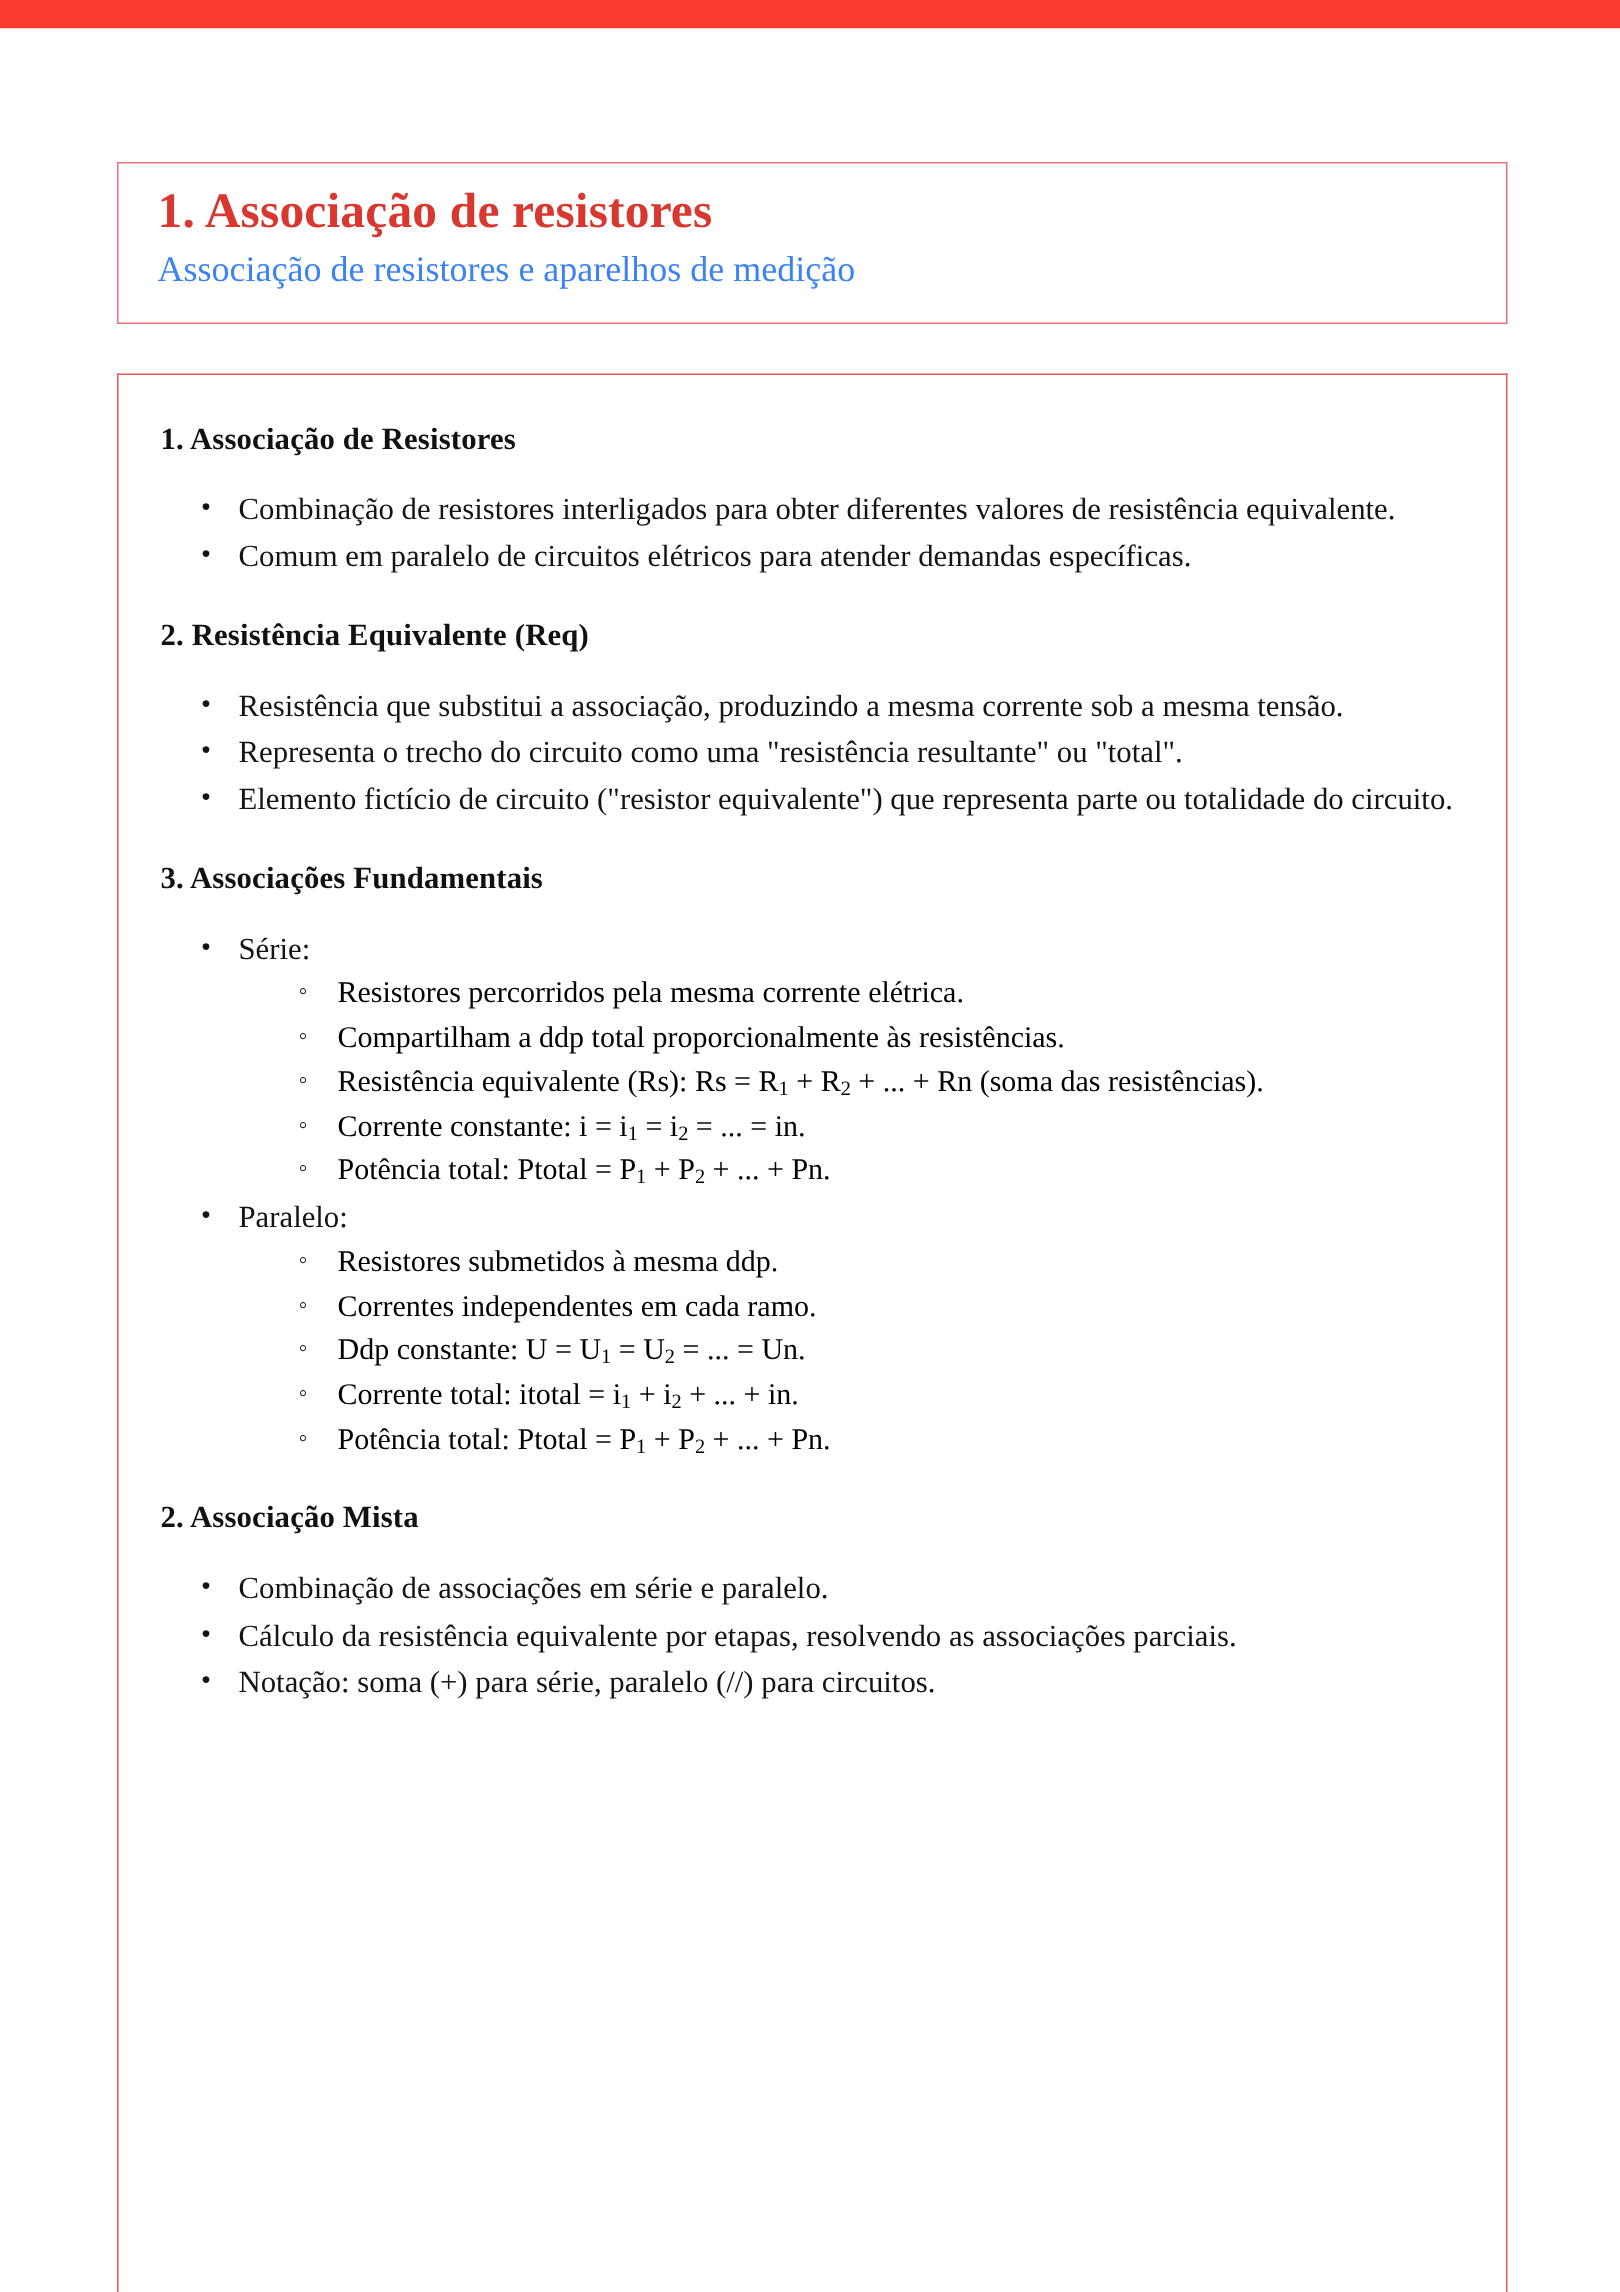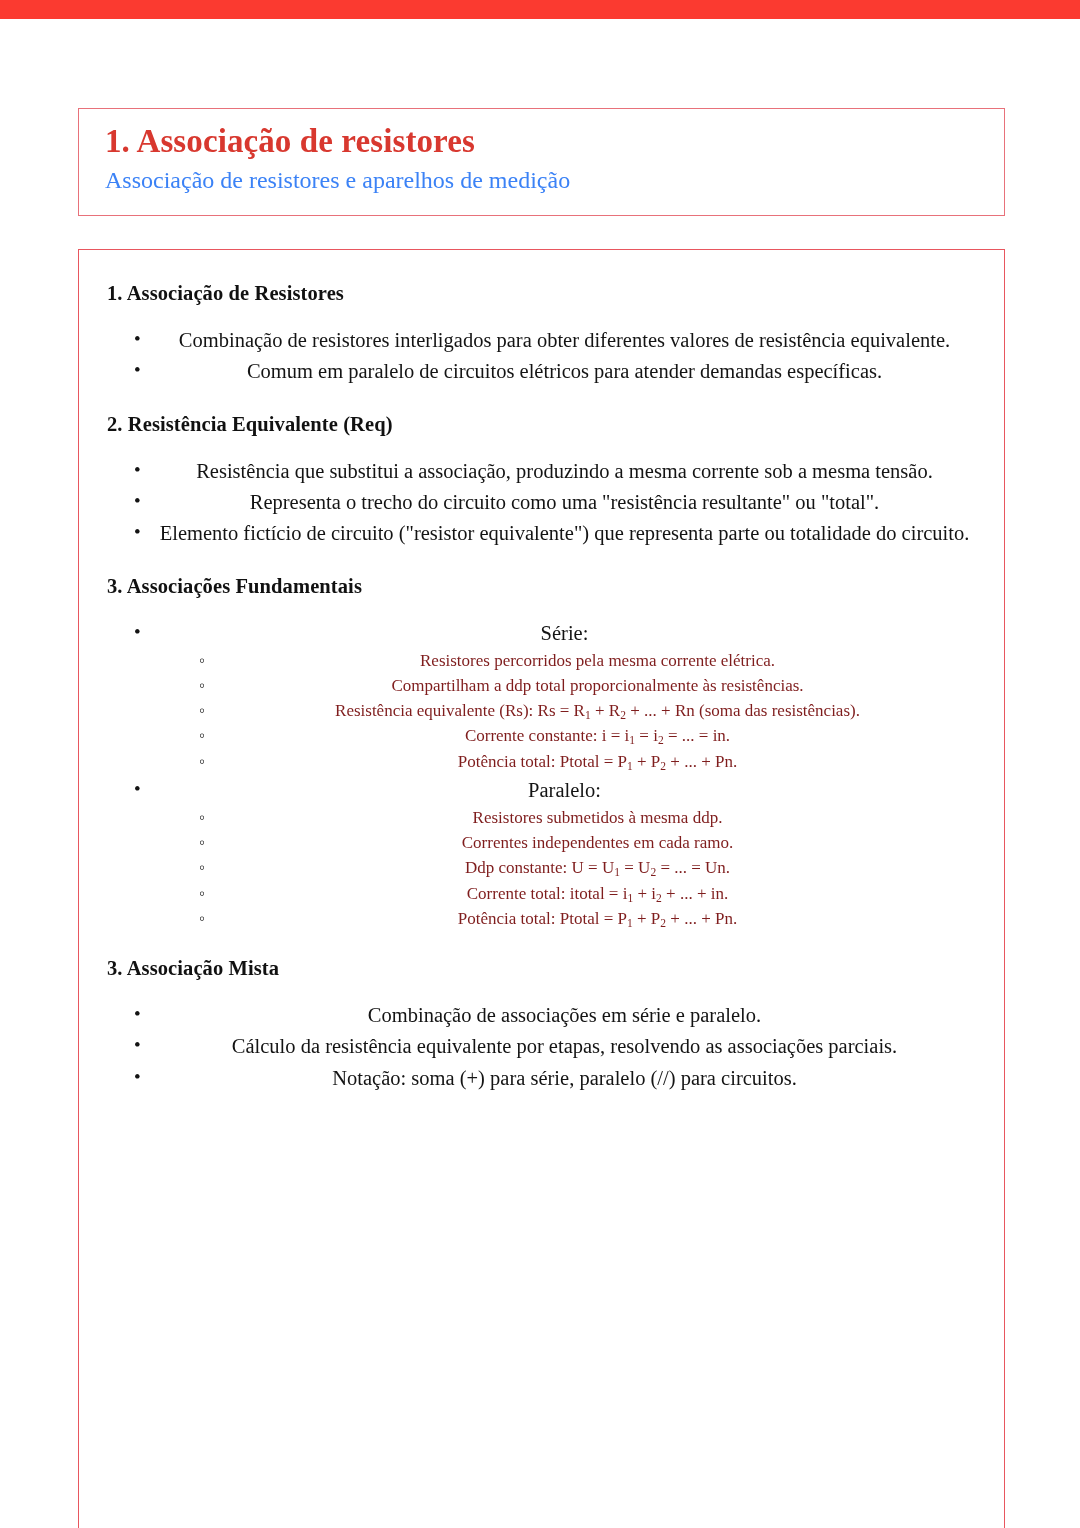--- a/index.html
+++ b/index.html
@@ -98,44 +98,43 @@
     margin: 0;
     padding: 0 0 0 22px;
   }
   ul.lvl1 > li {
     position: relative;
     padding-left: 30px;
     font-size: 20.5px;
     line-height: 1.48;
     margin: 0 0 1px 0;
     color: #141414;
-    text-align: center;
   }
   ul.lvl1 > li > .txt::before {
     content: "\2022";
     position: absolute;
     left: 5px;
     top: 0;
     font-size: 19px;
     line-height: 1.48;
     color: #141414;
   }
 
   ul.lvl2 {
     list-style: none;
     margin: 0;
     padding: 0 0 0 36px;
   }
   ul.lvl2 > li {
     position: relative;
     padding-left: 30px;
-    font-size: 17px;
+    font-size: 20px;
     line-height: 1.48;
     margin: 0;
-    color: #7f1d1d;
+    color: #000000;
     font-family: Liberation Serif, serif;
   }
   ul.lvl2 > li > .txt::before {
     content: "\25E6";
     position: absolute;
     left: 4px;
     top: 0;
     font-size: 17px;
     line-height: 1.5;
     color: #141414;
@@ -227,21 +226,21 @@
                   <span class="txt">Corrente total: itotal = i<sub>1</sub> + i<sub>2</sub> + ... + in.</span>
                 </li>
                 <li>
                   <span class="txt">Potência total: Ptotal = P<sub>1</sub> + P<sub>2</sub> + ... + Pn.</span>
                 </li>
               </ul>
             </li>
           </ul>
         </div>
         <div class="section">
-          <div class="section-heading">3. Associação Mista</div>
+          <div class="section-heading">2. Associação Mista</div>
           <ul class="lvl1">
             <li>
               <span class="txt">Combinação de associações em série e paralelo.</span>
             </li>
             <li>
               <span class="txt">Cálculo da resistência equivalente por etapas, resolvendo as associações parciais.</span>
             </li>
             <li>
               <span class="txt">Notação: soma (+) para série, paralelo (//) para circuitos.</span>
             </li>

